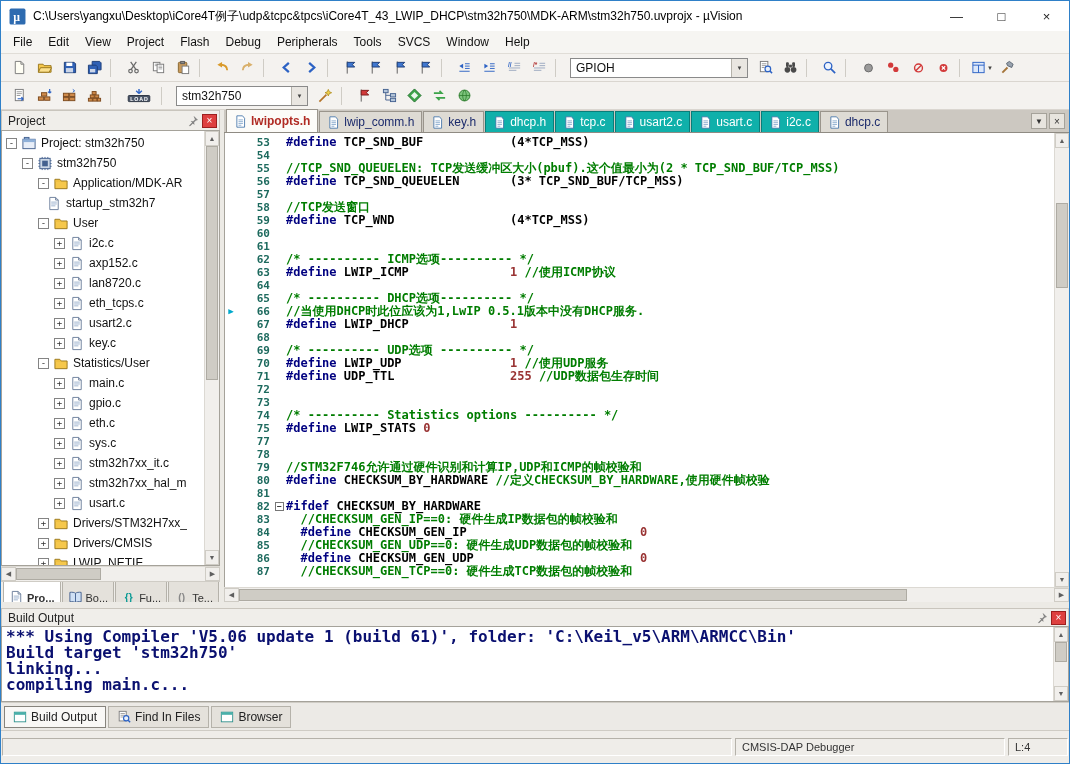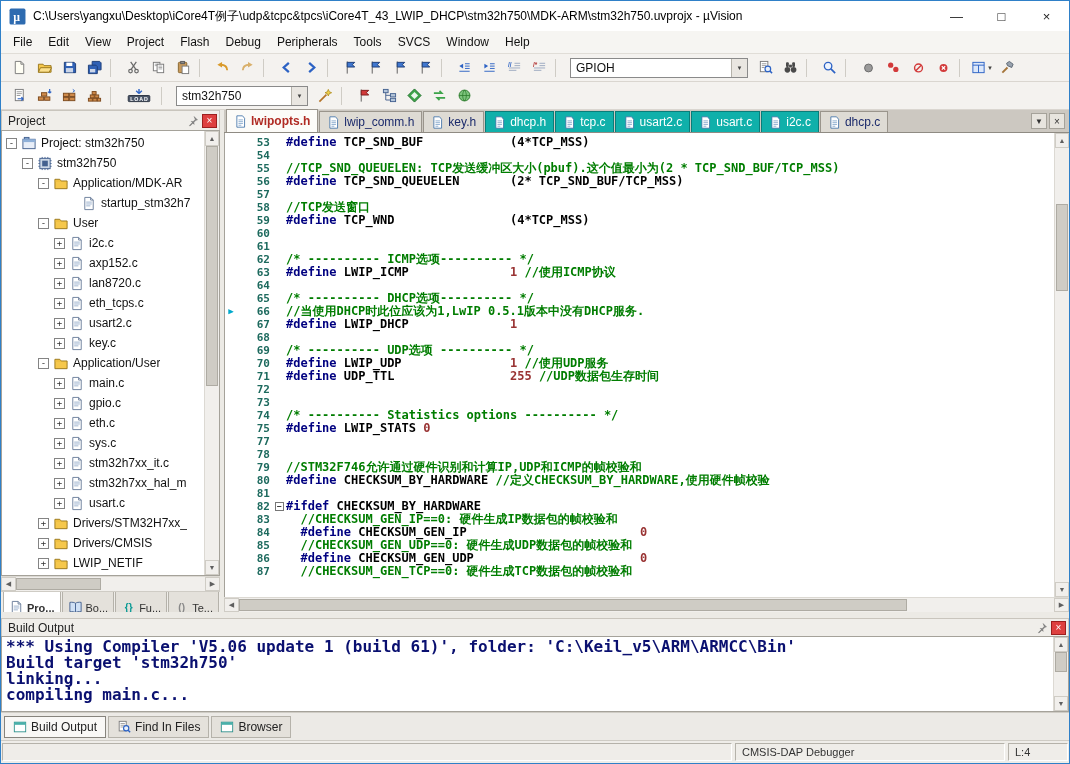--- a/index.html
+++ b/index.html
@@ -97,21 +97,21 @@
   .bo-header .ph-title{flex:1}
   .bo-wrap{flex:1;min-height:0;display:flex;border:1px solid #a5a29a;background:#fff}
   .bo-body{flex:1;min-width:0;overflow:hidden;padding:2px 4px;font-family:"DejaVu Sans Mono",monospace;font-size:16px;font-weight:bold;color:#0a1070;line-height:16px}
   .bo-line{white-space:pre}
 
   
   .bottom-tabbar{height:28px;flex:none;background:#eceae6;display:flex;align-items:center;padding-left:3px;gap:2px;border-top:1px solid #cfccc5}
   .btab{height:22px;display:flex;align-items:center;gap:4px;padding:0 8px;font-size:12px;color:#222;border:1px solid #b5b2aa;background:#e4e1db;white-space:nowrap}
   .btab.active{background:#f9f8f6;border-color:#87847d}
   .btab .icn,.btab .icn svg{width:14px;height:14px}
-  .statusbar{height:23px;flex:none;background:#efede9;display:flex;align-items:center;gap:3px;padding:0 1px;border-top:1px solid #cfccc5;overflow:hidden}
+  .statusbar{height:33px;flex:none;background:#efede9;display:flex;align-items:center;gap:3px;padding:0 1px;border-top:1px solid #cfccc5;overflow:hidden}
   .sb-cell{height:18px;border:1px solid;border-color:#b5b2aa #fff #fff #b5b2aa;display:flex;align-items:center;padding:0 6px;font-size:11px;color:#333;flex:none;white-space:nowrap}
   .sb-cell.grow{flex:1}
 </style>
 </head>
 <body>
 
 <div class="window">
 
   <div class="titlebar">
     <span class="app-icon">
@@ -546,21 +546,21 @@
             <div class="tree-row" style="padding-left: 36px;">
               <span class="tree-box">-</span>
               <span class="icn tree-icn">
                 <svg viewBox="0 0 16 16">
                   <path d="M1.5 3.5h5.2l1.2 1.8h6.6v8.2H1.5z" fill="#f6c84c" stroke="#99761c"></path>
                   <path d="M1.5 5.3h6.9" stroke="#e8b83a"></path>
                 </svg>
               </span>
               <span class="tree-label">Application/MDK-AR</span>
             </div>
-            <div class="tree-row" style="padding-left: 64px;">
+            <div class="tree-row" style="padding-left: 29px;">
               <span class="tree-box hidden"> </span>
               <span class="icn tree-icn">
                 <svg viewBox="0 0 16 16">
                   <path d="M3.5 1.5h6.2l2.8 2.8v10.2H3.5z" fill="#fff" stroke="#6b7e9b"></path>
                   <path d="M9.7 1.5v2.8h2.8" fill="none" stroke="#6b7e9b"></path>
                   <path d="M5 6.5h6M5 8.5h6M5 10.5h4.5" stroke="#9ab0cc"></path>
                 </svg>
               </span>
               <span class="tree-label">startup_stm32h7</span>
             </div>
@@ -641,21 +641,21 @@
               <span class="tree-label">key.c</span>
             </div>
             <div class="tree-row" style="padding-left: 36px;">
               <span class="tree-box">-</span>
               <span class="icn tree-icn">
                 <svg viewBox="0 0 16 16">
                   <path d="M1.5 3.5h5.2l1.2 1.8h6.6v8.2H1.5z" fill="#f6c84c" stroke="#99761c"></path>
                   <path d="M1.5 5.3h6.9" stroke="#e8b83a"></path>
                 </svg>
               </span>
-              <span class="tree-label">Application/User</span>
+              <span class="tree-label">Statistics/User</span>
             </div>
             <div class="tree-row" style="padding-left: 52px;">
               <span class="tree-box">+</span>
               <span class="icn tree-icn">
                 <svg viewBox="0 0 16 16">
                   <path d="M3.5 1.5h6.2l2.8 2.8v10.2H3.5z" fill="#fff" stroke="#6b7e9b"></path>
                   <path d="M9.7 1.5v2.8h2.8" fill="none" stroke="#6b7e9b"></path>
                   <path d="M5 6.5h6M5 8.5h6M5 10.5h4.5" stroke="#9ab0cc"></path>
                 </svg>
               </span>
@@ -917,21 +917,21 @@
             <div class="cl">
               <span class="bm"></span>
               <span class="ln">55</span>
               <span class="fm"></span>
               <span class="ct"><span class="s-c">//TCP_SND_QUEUELEN: TCP发送缓冲区大小(pbuf).这个值最小为(2 * TCP_SND_BUF/TCP_MSS)</span></span>
             </div>
             <div class="cl">
               <span class="bm"></span>
               <span class="ln">56</span>
               <span class="fm"></span>
-              <span class="ct"><span class="s-d">#define </span><span class="s-t">TCP_SND_QUEUELEN       (2* TCP_SND_BUF/TCP_MSS)</span></span>
+              <span class="ct"><span class="s-d">#define </span><span class="s-t">TCP_SND_QUEUELEN       (3* TCP_SND_BUF/TCP_MSS)</span></span>
             </div>
             <div class="cl">
               <span class="bm"></span>
               <span class="ln">57</span>
               <span class="fm"></span>
               <span class="ct"></span>
             </div>
             <div class="cl">
               <span class="bm"></span>
               <span class="ln">58</span>

